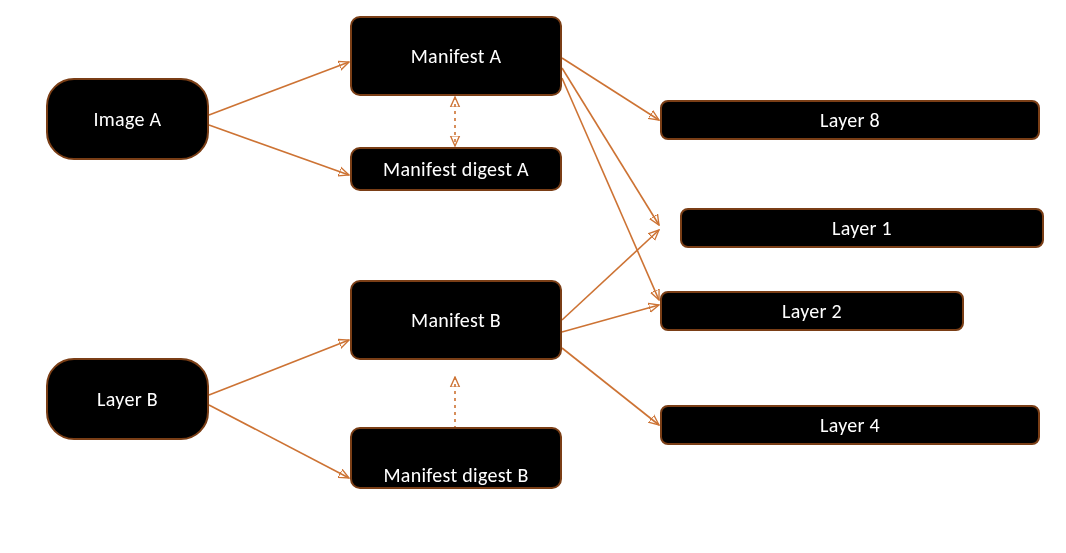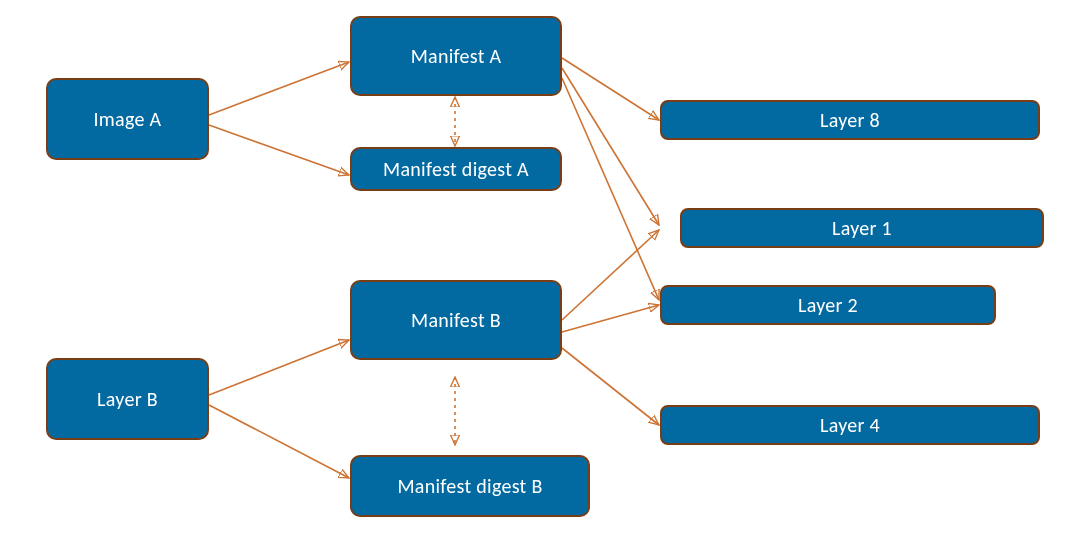--- a/index.html
+++ b/index.html
@@ -12,31 +12,31 @@
     overflow: hidden;
   }
   .canvas {
     position: relative;
     width: 1066px;
     height: 553px;
   }
   .node {
     position: absolute;
     box-sizing: border-box;
-    background: #0369a1;
+    background: #000000;
     border: 2px solid #7a3e16;
     color: #ffffff;
     display: flex;
     align-items: center;
     justify-content: center;
     text-align: center;
     font-size: 20px;
     letter-spacing: 0.3px;
   }
-  .round-lg { border-radius: 10px; }
+  .round-lg { border-radius: 28px; }
   .round-md { border-radius: 10px; }
   .layer { border-radius: 8px; font-size: 20px; }
   svg.edges {
     position: absolute;
     left: 0; top: 0;
     width: 1066px;
     height: 553px;
     pointer-events: none;
   }
 </style>
@@ -89,30 +89,30 @@
 
   <div class="node round-md" style="left:350px; top:16px; width:212px; height:80px;">
     <span>Manifest A</span>
   </div>
   <div class="node round-md" style="left:350px; top:147px; width:212px; height:44px;">
     <span>Manifest digest A</span>
   </div>
   <div class="node round-md" style="left:350px; top:280px; width:212px; height:80px;">
     <span>Manifest B</span>
   </div>
-  <div class="node round-md" style="left:350px; top:455px; width:240px; height:62px;">
+  <div class="node round-md" style="left:350px; top:427px; width:212px; height:62px;align-items:flex-end;">
     <span>Manifest digest B</span>
   </div>
 
   <div class="node layer" style="left:660px; top:100px; width:380px; height:40px;">
     <span>Layer 8</span>
   </div>
   <div class="node layer" style="left:680px; top:208px; width:364px; height:40px;">
     <span>Layer 1</span>
   </div>
-  <div class="node layer" style="left:660px; top:285px; width:336px; height:40px;">
+  <div class="node layer" style="left:660px; top:291px; width:304px; height:40px;">
     <span>Layer 2</span>
   </div>
   <div class="node layer" style="left:660px; top:405px; width:380px; height:40px;">
     <span>Layer 4</span>
   </div>
 
 </div>
 
 </body></html>

